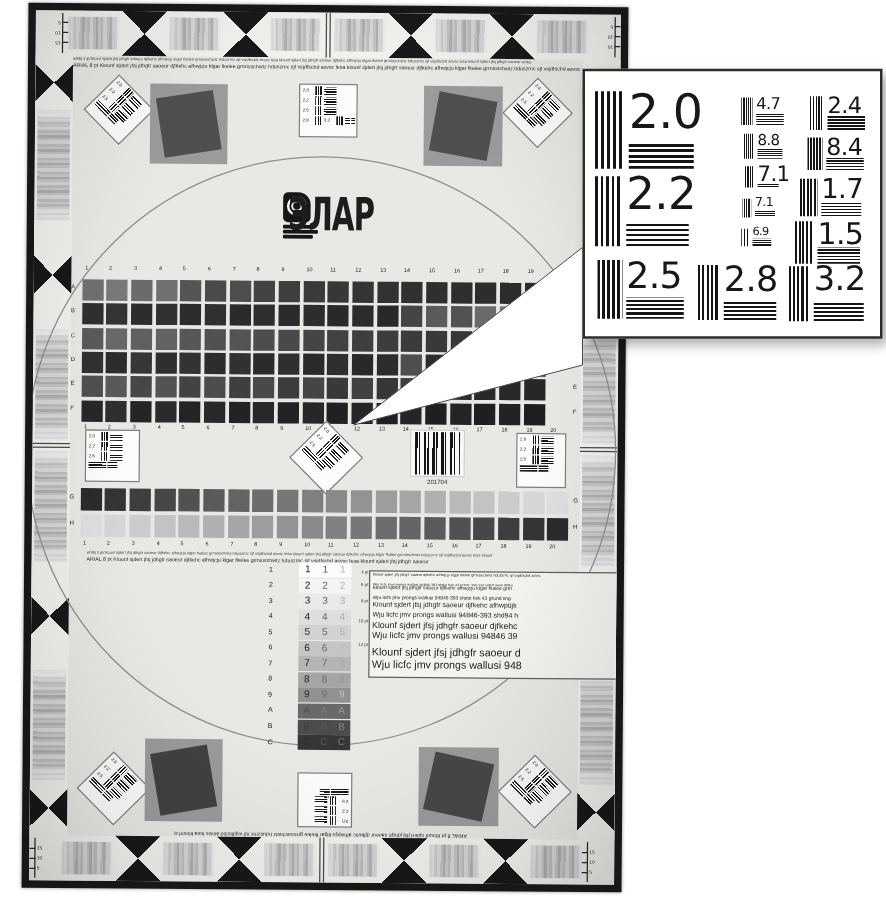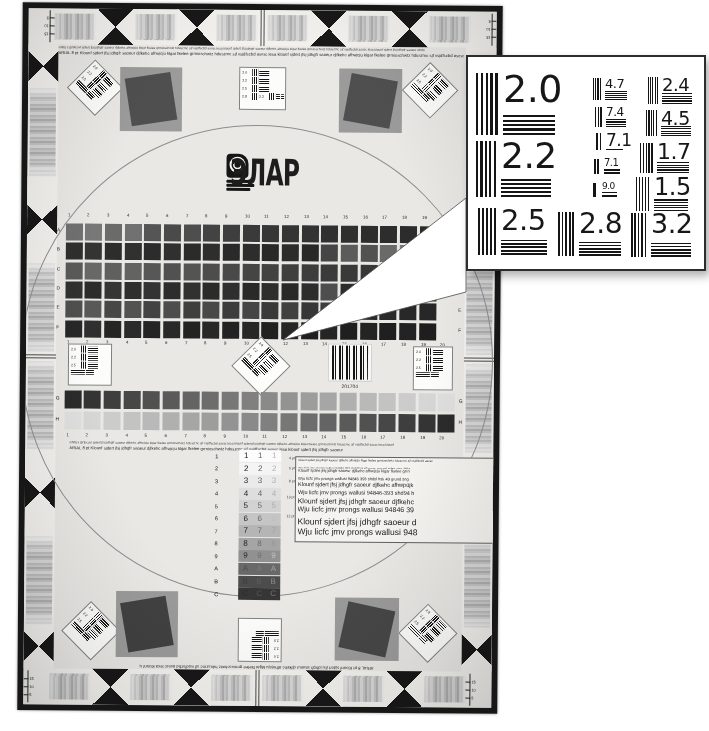--- a/index.html
+++ b/index.html
@@ -854,60 +854,60 @@
       <div class="res-item" style="left: 172px; top: 86px; height: 30px;">
         <div class="res-vb" style="width: 14px; height: 30px; background: repeating-linear-gradient(90deg, rgb(21, 21, 21) 0px, rgb(21, 21, 21) 1.4px, rgb(255, 255, 255) 1.4px, rgb(255, 255, 255) 2.8px);"></div>
         <div class="res-right">
           <div class="res-num" style="font-size: 22px;">1.7</div>
           <div class="res-hb" style="width: 32px; height: 12px; background: repeating-linear-gradient(0deg, rgb(21, 21, 21) 0px, rgb(21, 21, 21) 1.2px, rgb(255, 255, 255) 1.2px, rgb(255, 255, 255) 2.4px);"></div>
         </div>
       </div>
       <div class="res-item" style="left: 178px; top: 53px; height: 26px;">
         <div class="res-vb" style="width: 12px; height: 26px; background: repeating-linear-gradient(90deg, rgb(21, 21, 21) 0px, rgb(21, 21, 21) 1.2px, rgb(255, 255, 255) 1.2px, rgb(255, 255, 255) 2.4px);"></div>
         <div class="res-right">
-          <div class="res-num" style="font-size: 19px;">4.5</div>
+          <div class="res-num" style="font-size: 19px;">8.4</div>
           <div class="res-hb" style="width: 30px; height: 11px; background: repeating-linear-gradient(0deg, rgb(21, 21, 21) 0px, rgb(21, 21, 21) 1.1px, rgb(255, 255, 255) 1.1px, rgb(255, 255, 255) 2.2px);"></div>
         </div>
       </div>
       <div class="res-item" style="left: 180px; top: 20px; height: 27px;">
         <div class="res-vb" style="width: 11px; height: 27px; background: repeating-linear-gradient(90deg, rgb(21, 21, 21) 0px, rgb(21, 21, 21) 1.1px, rgb(255, 255, 255) 1.1px, rgb(255, 255, 255) 2.2px);"></div>
         <div class="res-right">
           <div class="res-num" style="font-size: 18px;">2.4</div>
           <div class="res-hb" style="width: 30px; height: 12px; background: repeating-linear-gradient(0deg, rgb(21, 21, 21) 0px, rgb(21, 21, 21) 1.2px, rgb(255, 255, 255) 1.2px, rgb(255, 255, 255) 2.4px);"></div>
         </div>
       </div>
       <div class="res-item" style="left: 125px; top: 21px; height: 22px;">
         <div class="res-vb" style="width: 9px; height: 22px; background: repeating-linear-gradient(90deg, rgb(21, 21, 21) 0px, rgb(21, 21, 21) 0.9px, rgb(255, 255, 255) 0.9px, rgb(255, 255, 255) 1.8px);"></div>
         <div class="res-right">
           <div class="res-num" style="font-size: 13px;">4.7</div>
           <div class="res-hb" style="width: 22px; height: 10px; background: repeating-linear-gradient(0deg, rgb(21, 21, 21) 0px, rgb(21, 21, 21) 1px, rgb(255, 255, 255) 1px, rgb(255, 255, 255) 2px);"></div>
         </div>
       </div>
       <div class="res-item" style="left: 127px; top: 50px; height: 20px;">
         <div class="res-vb" style="width: 8px; height: 20px; background: repeating-linear-gradient(90deg, rgb(21, 21, 21) 0px, rgb(21, 21, 21) 0.8px, rgb(255, 255, 255) 0.8px, rgb(255, 255, 255) 1.6px);"></div>
         <div class="res-right">
-          <div class="res-num" style="font-size: 12px;">7.4</div>
+          <div class="res-num" style="font-size: 12px;">8.8</div>
           <div class="res-hb" style="width: 20px; height: 9px; background: repeating-linear-gradient(0deg, rgb(21, 21, 21) 0px, rgb(21, 21, 21) 0.9px, rgb(255, 255, 255) 0.9px, rgb(255, 255, 255) 1.8px);"></div>
         </div>
       </div>
       <div class="res-item" style="left: 128px; top: 76px; height: 17px;">
         <div class="res-vb" style="width: 7px; height: 17px; background: repeating-linear-gradient(90deg, rgb(21, 21, 21) 0px, rgb(21, 21, 21) 0.7px, rgb(255, 255, 255) 0.7px, rgb(255, 255, 255) 1.4px);"></div>
         <div class="res-right">
           <div class="res-num" style="font-size: 17px;">7.1</div>
           <div class="res-hb" style="width: 17px; height: 8px; background: repeating-linear-gradient(0deg, rgb(21, 21, 21) 0px, rgb(21, 21, 21) 0.8px, rgb(255, 255, 255) 0.8px, rgb(255, 255, 255) 1.6px);"></div>
         </div>
       </div>
       <div class="res-item" style="left: 126px; top: 102px; height: 15px;">
         <div class="res-vb" style="width: 7px; height: 15px; background: repeating-linear-gradient(90deg, rgb(21, 21, 21) 0px, rgb(21, 21, 21) 0.7px, rgb(255, 255, 255) 0.7px, rgb(255, 255, 255) 1.4px);"></div>
         <div class="res-right">
           <div class="res-num" style="font-size: 10px;">7.1</div>
           <div class="res-hb" style="width: 16px; height: 7px; background: repeating-linear-gradient(0deg, rgb(21, 21, 21) 0px, rgb(21, 21, 21) 0.7px, rgb(255, 255, 255) 0.7px, rgb(255, 255, 255) 1.4px);"></div>
         </div>
       </div>
       <div class="res-item" style="left: 125px; top: 126px; height: 14px;">
         <div class="res-vb" style="width: 6px; height: 14px; background: repeating-linear-gradient(90deg, rgb(21, 21, 21) 0px, rgb(21, 21, 21) 0.6px, rgb(255, 255, 255) 0.6px, rgb(255, 255, 255) 1.2px);"></div>
         <div class="res-right">
-          <div class="res-num" style="font-size: 9px;">9.0</div>
+          <div class="res-num" style="font-size: 9px;">6.9</div>
           <div class="res-hb" style="width: 15px; height: 7px; background: repeating-linear-gradient(0deg, rgb(21, 21, 21) 0px, rgb(21, 21, 21) 0.7px, rgb(255, 255, 255) 0.7px, rgb(255, 255, 255) 1.4px);"></div>
         </div>
       </div>
     </div>
 </div>
 
 </body></html>

